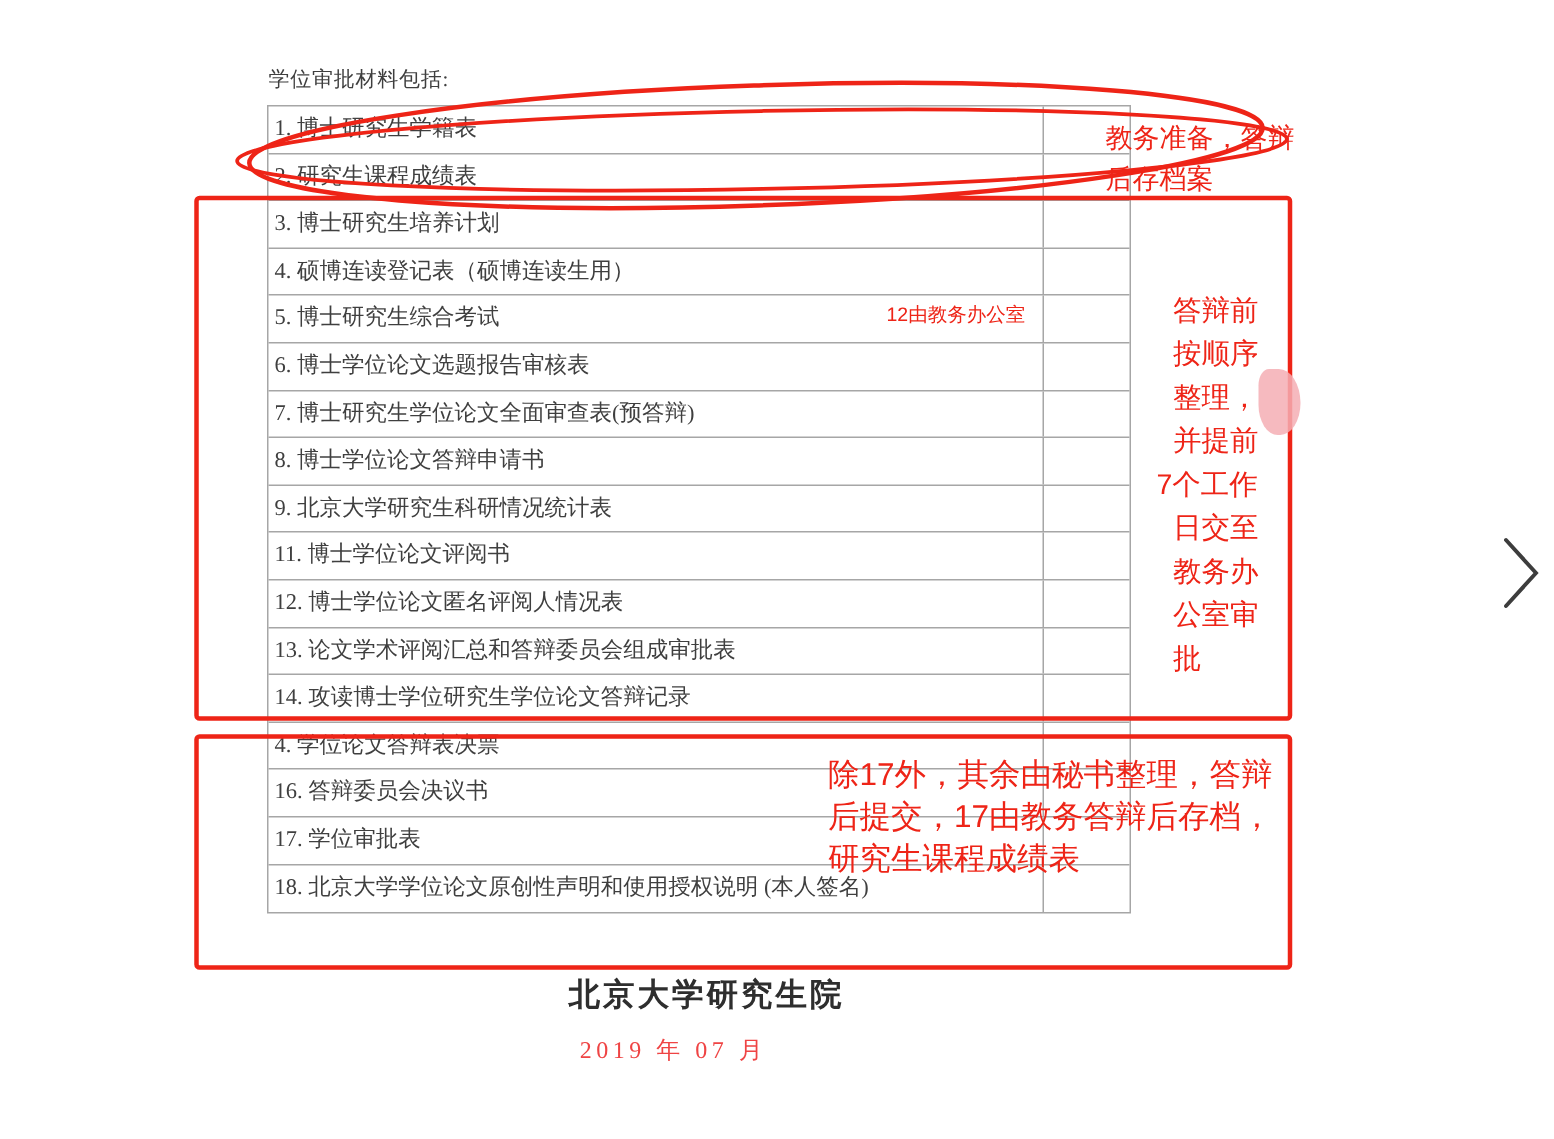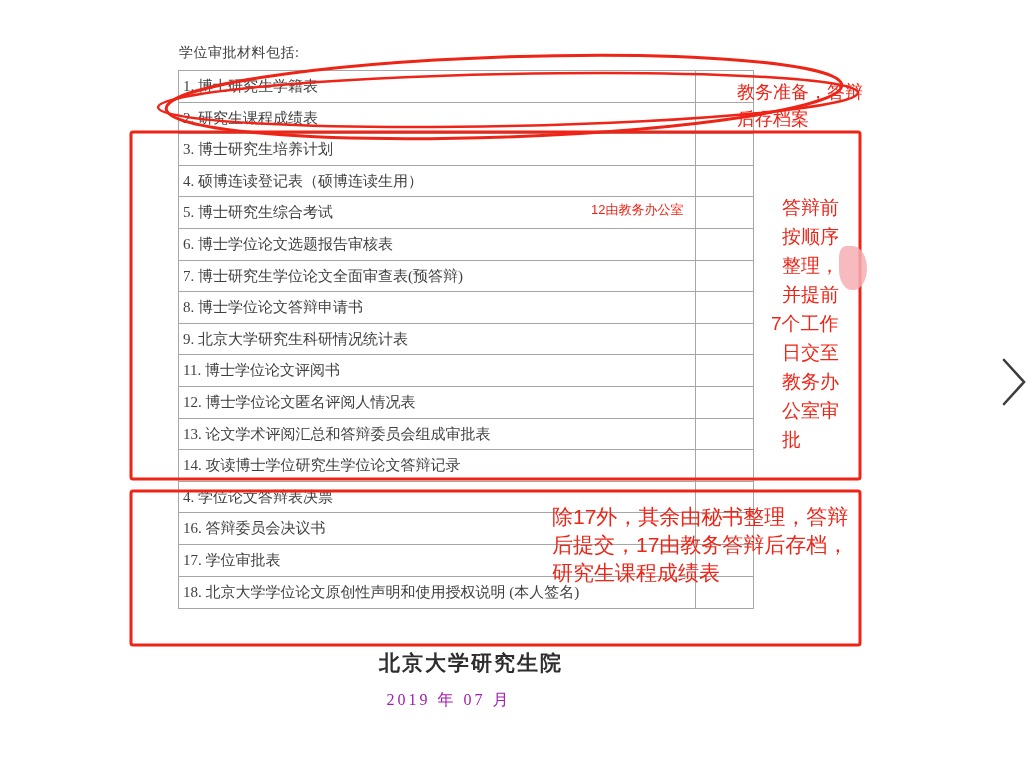--- a/index.html
+++ b/index.html
@@ -86,21 +86,21 @@
     font-size: 21px;
     letter-spacing: 2px;
     color: #2e2e2e;
     margin-left: 20px;
   }
   .footer-date {
     position: absolute; left: 0; top: 690px; width: 898px;
     text-align: center;
     font-size: 16px;
     letter-spacing: 3px;
-    color: #a21caf;
+    color: #ef4444;
   }
 
   
   .next-btn {
     position: absolute; left: 998px; top: 354px;
     width: 32px; height: 56px;
     display: flex; align-items: center; justify-content: center;
     cursor: pointer;
     background: transparent; border: none;
   }

